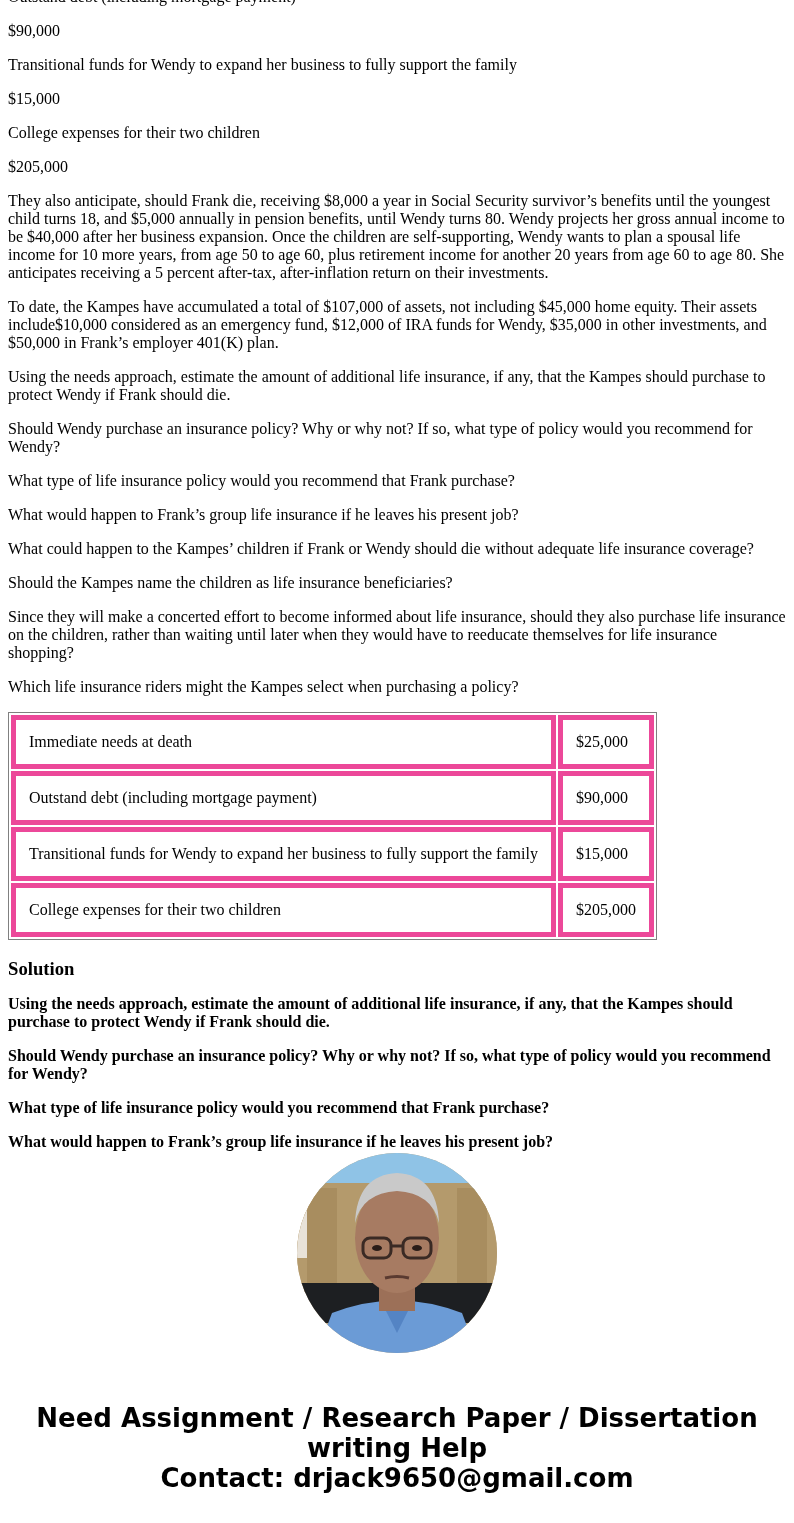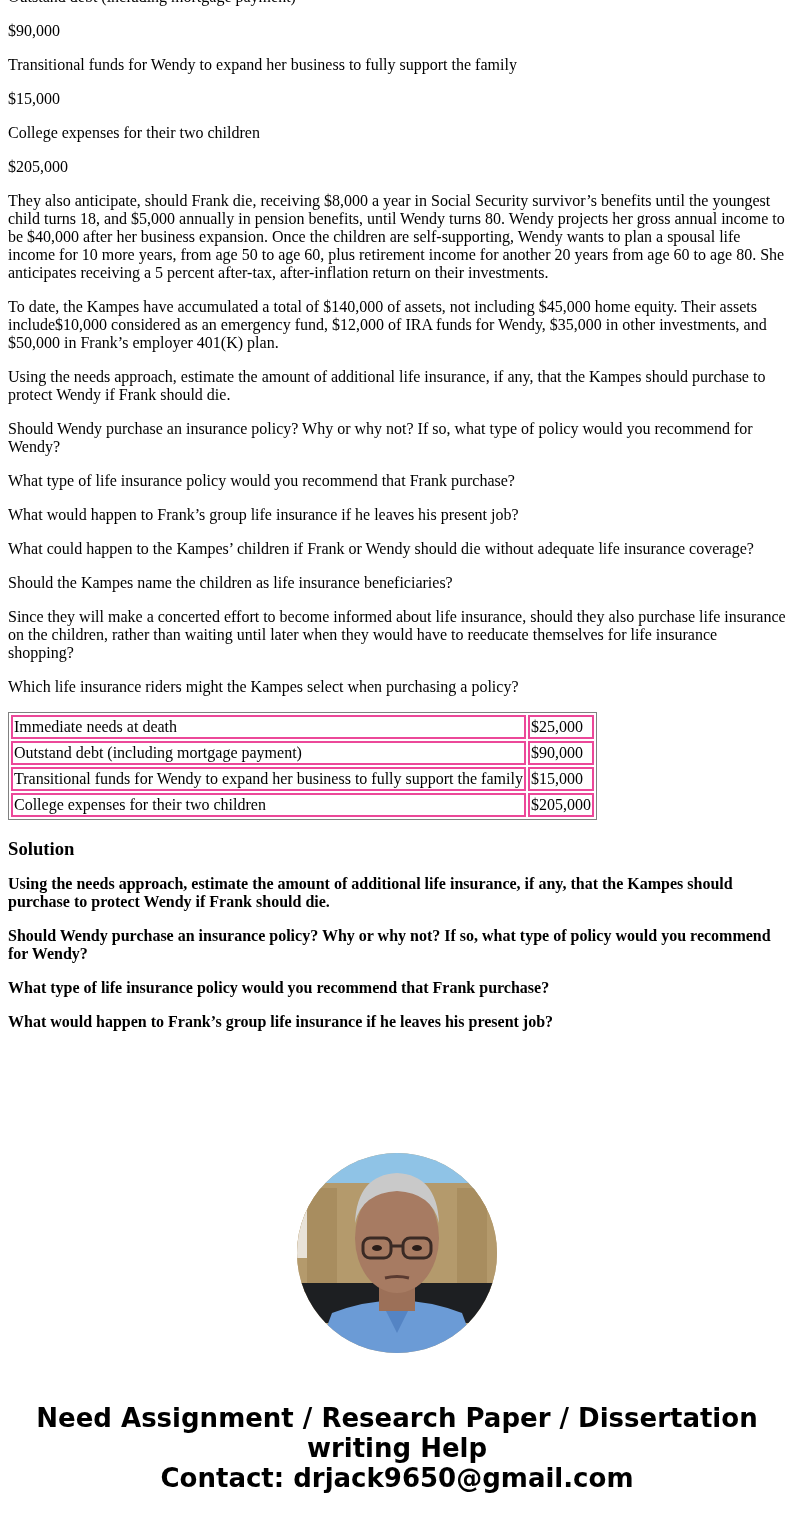--- a/index.html
+++ b/index.html
@@ -15,22 +15,22 @@
   }
   .page { position: absolute; left: 8px; top: -12px; width: 778px; }
   p { margin: 0 0 16px 0; }
   table.needs {
     border: 1px solid #808080;
     border-collapse: separate;
     border-spacing: 2px;
     margin: 0 0 16px 0;
   }
   table.needs td {
-    border: 2px solid #ec4899;
-    padding: 1px;
+    border: 5px solid #ec4899;
+    padding: 13px;
     line-height: 18px;
     white-space: nowrap;
   }
   h3 { font-size: 18.7px; font-weight: bold; margin: 18px 0 16px 0; line-height: 21px; }
   p.bold { font-weight: bold; }
   .avatar-wrap { position: absolute; left: 297px; top: 1153px; width: 200px; height: 200px; }
   .avatar {
     width: 200px; height: 200px; border-radius: 50%; overflow: hidden; position: relative;
     background: #b9a37a;
   }
@@ -45,21 +45,21 @@
 
 <div class="page">
   <p>Outstand debt (including mortgage payment)</p>
   <p>$90,000</p>
   <p>Transitional funds for Wendy to expand her business to fully support the family</p>
   <p>$15,000</p>
   <p>College expenses for their two children</p>
   <p>$205,000</p>
 
   <p>They also anticipate, should Frank die, receiving $8,000 a year in Social Security survivor’s benefits until the youngest child turns 18, and $5,000 annually in pension benefits, until Wendy turns 80. Wendy projects her gross annual income to be $40,000 after her business expansion. Once the children are self-supporting, Wendy wants to plan a spousal life income for 10 more years, from age 50 to age 60, plus retirement income for another 20 years from age 60 to age 80. She anticipates receiving a 5 percent after-tax, after-inflation return on their investments.</p>
-  <p>To date, the Kampes have accumulated a total of $140,000 of assets, not including $45,000 home equity. Their assets include$10,000 considered as an emergency fund, $12,000 of IRA funds for Wendy, $35,000 in other investments, and $50,000 in Frank’s employer 401(K) plan.</p>
+  <p>To date, the Kampes have accumulated a total of $107,000 of assets, not including $45,000 home equity. Their assets include$10,000 considered as an emergency fund, $12,000 of IRA funds for Wendy, $35,000 in other investments, and $50,000 in Frank’s employer 401(K) plan.</p>
 
   <p>Using the needs approach, estimate the amount of additional life insurance, if any, that the Kampes should purchase to protect Wendy if Frank should die.</p>
   <p>Should Wendy purchase an insurance policy? Why or why not? If so, what type of policy would you recommend for Wendy?</p>
   <p>What type of life insurance policy would you recommend that Frank purchase?</p>
   <p>What would happen to Frank’s group life insurance if he leaves his present job?</p>
   <p>What could happen to the Kampes’ children if Frank or Wendy should die without adequate life insurance coverage?</p>
   <p>Should the Kampes name the children as life insurance beneficiaries?</p>
   <p>Since they will make a concerted effort to become informed about life insurance, should they also purchase life insurance on the children, rather than waiting until later when they would have to reeducate themselves for life insurance shopping?</p>
   <p>Which life insurance riders might the Kampes select when purchasing a policy?</p>
 

